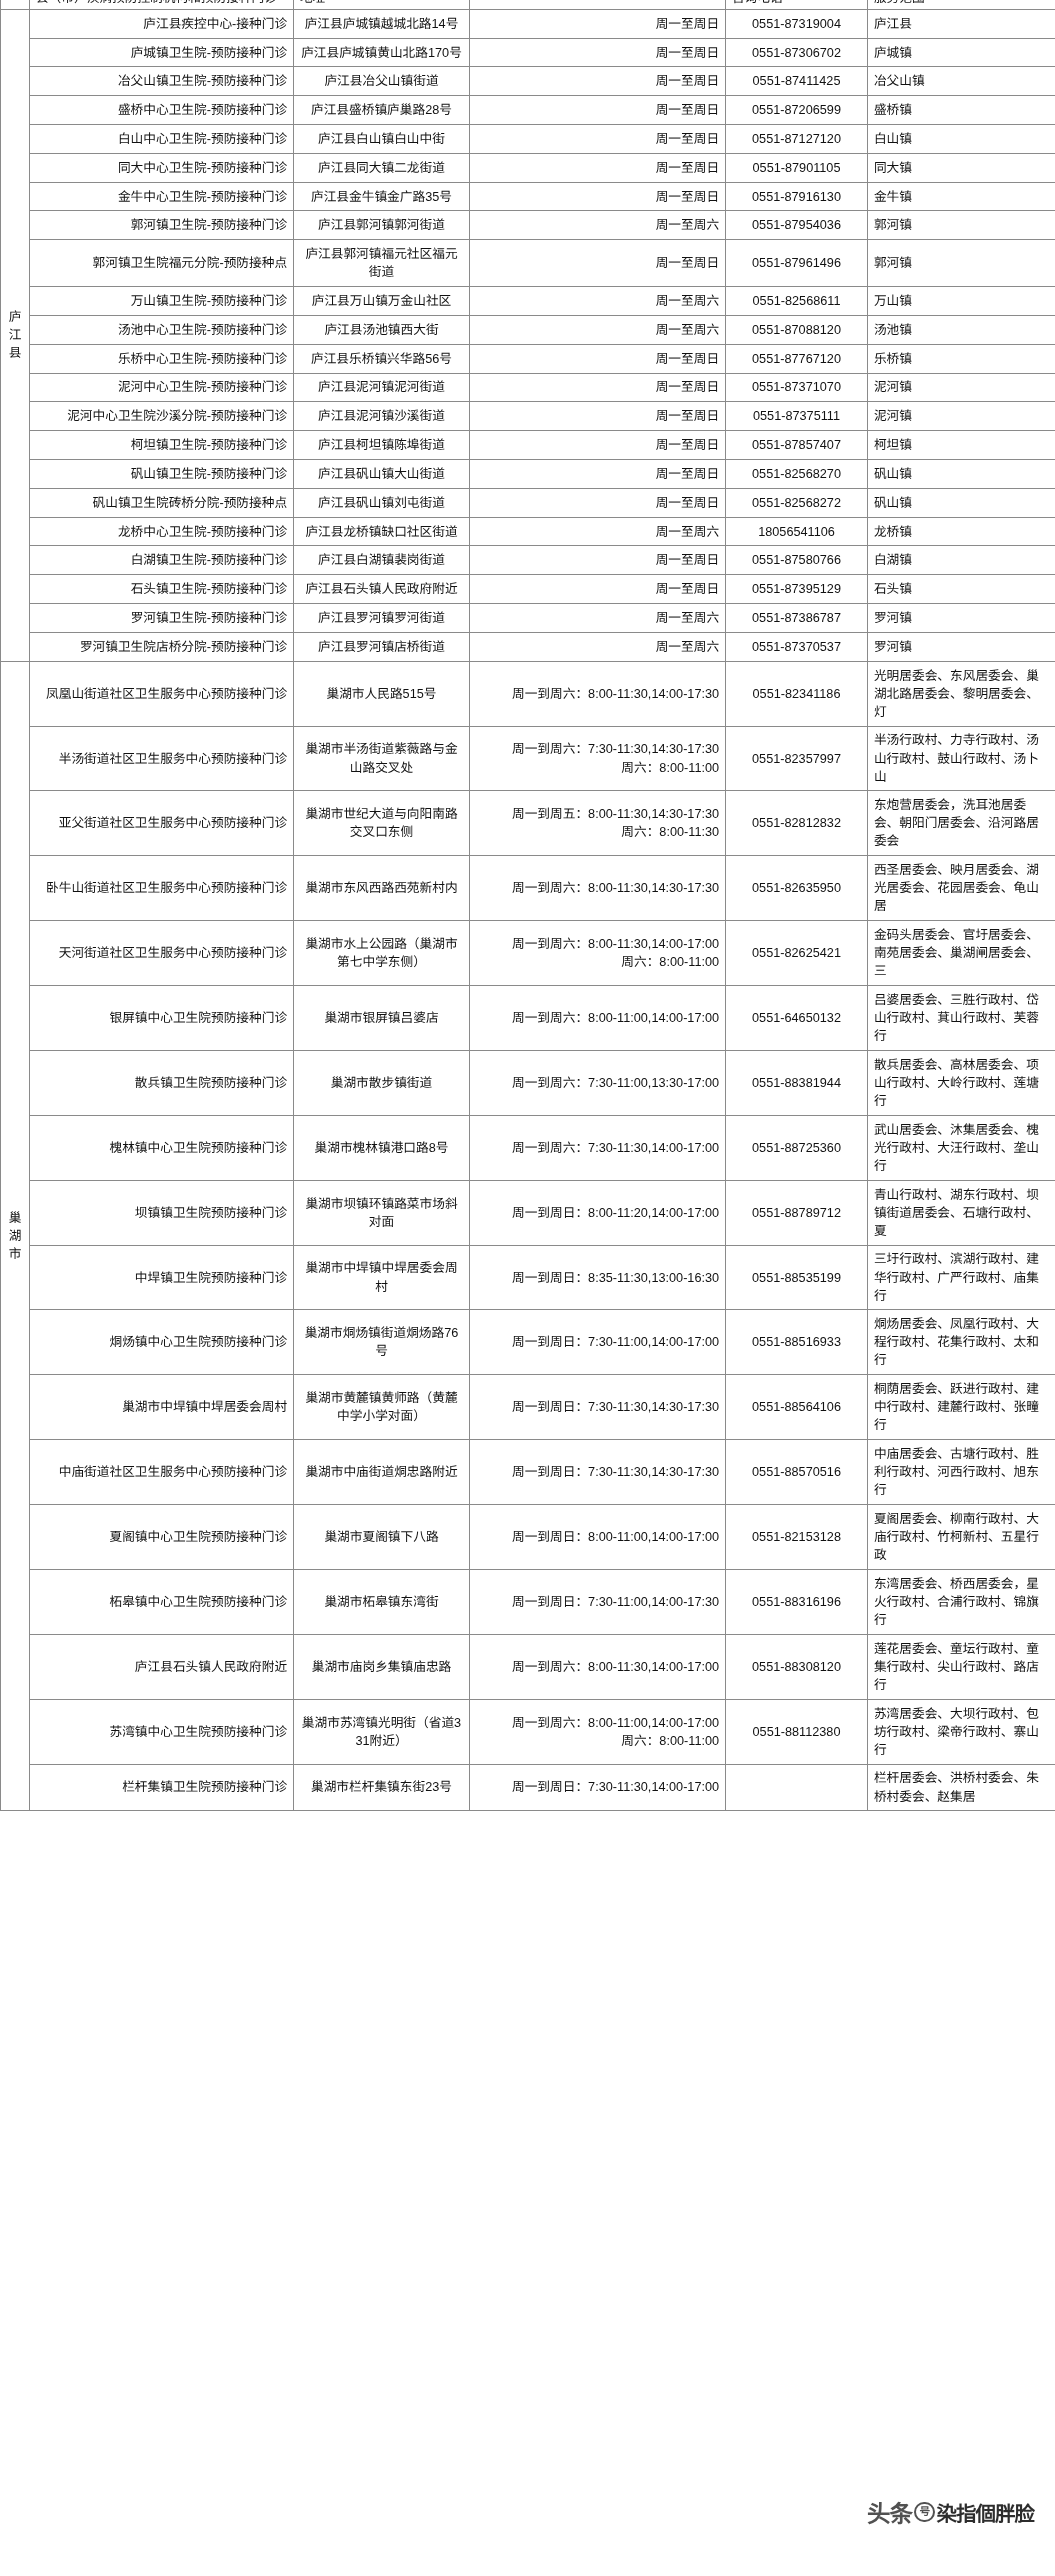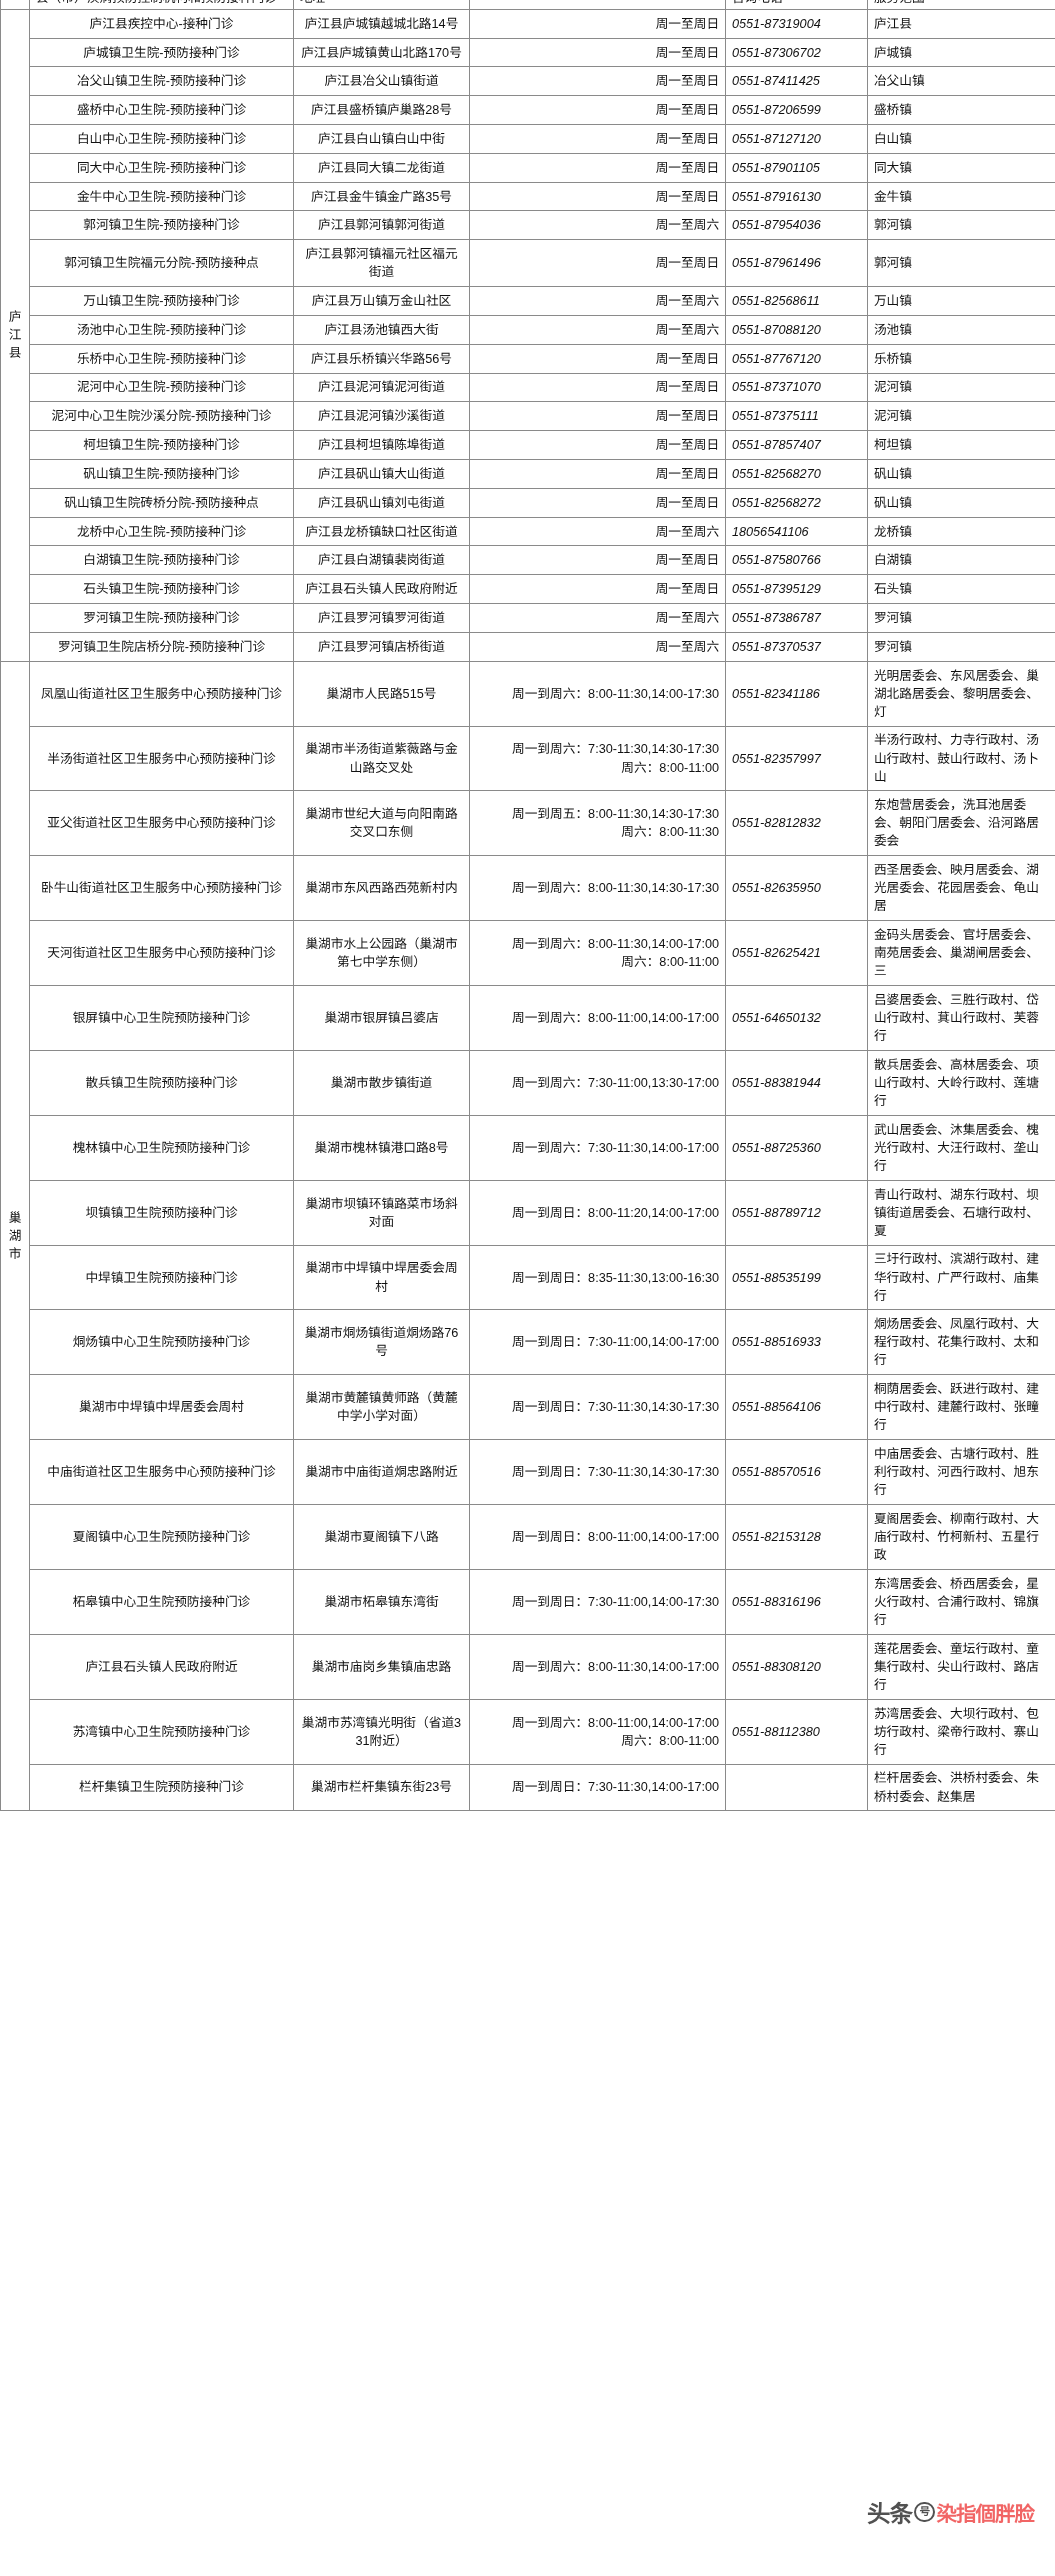--- a/index.html
+++ b/index.html
@@ -41,24 +41,24 @@
   col.c-phone{width:142px;}
   col.c-area{width:189px;}
 
   td.region{
     text-align:center;
     font-size:13.7px;
     letter-spacing:0px;
     padding:2px 1px;
     line-height:1.15;
   }
-  td.name{text-align:center;}
+  td.name{text-align:right;}
   td.addr{text-align:center;}
   td.hours{text-align:right;}
-  td.phone{text-align:left;padding-right:6.8px;white-space:nowrap;font-size:12.2px;font-style:italic;}
+  td.phone{text-align:center;padding-right:6.8px;white-space:nowrap;font-size:12.2px;}
   td.area{text-align:left;font-size:12.2px;line-height:1.5;}
 
   
   tr.clipped td{
     height:8.8px;
     padding:0 5.9px;
     overflow:hidden;
     font-size:12.7px;
     line-height:8.8px;
     color:#111;
@@ -98,21 +98,21 @@
     border:2px solid #2b2b2b;
     border-radius:50%;
     font-size:10.7px;
     line-height:14.7px;
     text-align:center;
     margin:0 2px;
   }
   .wm-sub{
     font-size:20.5px;
     font-weight:bold;
-    color:#ef4444;
+    color:#000000;
     margin-left:0px;
     letter-spacing:-1px;
   }
 </style>
 </head>
 <body>
 
 <div id="sheet">
 
   <table class="grid">

